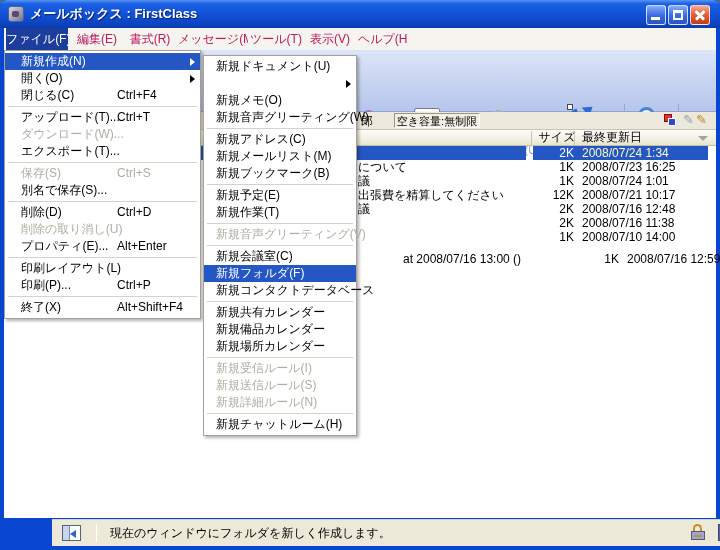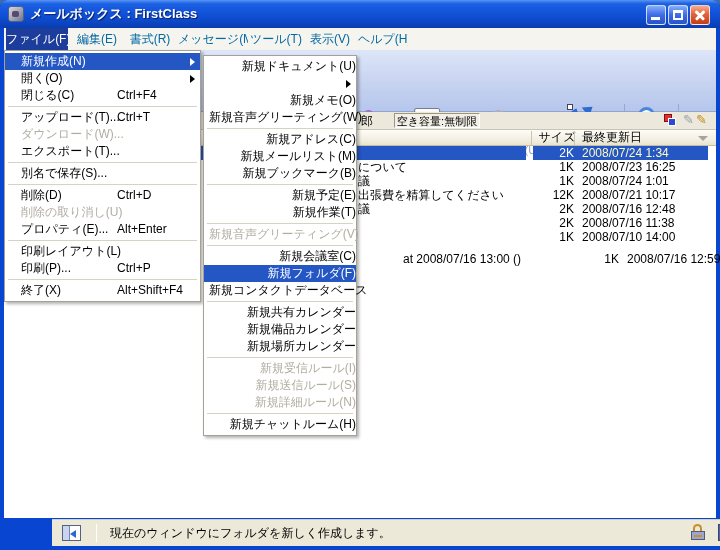--- a/index.html
+++ b/index.html
@@ -17,21 +17,21 @@
   .wb{position:absolute;top:5px;width:20px;height:20px;border-radius:3px;border:1px solid rgba(255,255,255,.75);}
   .wb.min{left:646px;background:linear-gradient(180deg,#86aef8 0%,#3d6ce8 50%,#2a53c4 100%);}
   .wb.max{left:668px;background:linear-gradient(180deg,#86aef8 0%,#3d6ce8 50%,#2a53c4 100%);}
   .wb.close{left:690px;background:linear-gradient(180deg,#f6ac90 0%,#e3643c 45%,#c03c14 100%);}
   .wb.min i{position:absolute;left:4px;bottom:4px;width:9px;height:3px;background:#fff;}
   .wb.max i{position:absolute;left:4px;top:4px;width:10px;height:10px;border:2px solid #fff;border-top-width:3px;}
   .wb.close i{position:absolute;left:3px;top:8px;width:12px;height:2.5px;background:#fff;border-radius:1px;}
   .wb.close i.x1{transform:rotate(45deg);} .wb.close i.x2{transform:rotate(-45deg);}
   
   .menubar{position:absolute;left:4px;top:28px;width:712px;height:22px;background:#f5f4ef;}
-  .mb{position:absolute;top:0;height:22px;line-height:22px;text-align:center;font-size:12px;color:#0369a1;cursor:default;white-space:nowrap;overflow:hidden;}
+  .mb{position:absolute;top:0;height:22px;line-height:22px;text-align:center;font-size:12px;color:#be185d;cursor:default;white-space:nowrap;overflow:hidden;}
   .mb.active{background:#1c3d9c;color:#fff;}
   
   .bgwhite{position:absolute;left:4px;top:50px;width:712px;height:468px;background:#fff;}
   .toolbar{position:absolute;left:4px;top:50px;width:712px;height:62px;
     background:linear-gradient(180deg,#dde6f9 0%,#c6d3f0 55%,#b6c6ec 100%);border-bottom:1px solid #8fa4d2;}
   .tsep{position:absolute;top:54px;width:1px;height:52px;background:#96a8d2;}
   .tbtn{position:absolute;top:52px;height:58px;text-align:center;font-size:11px;color:#000;}
   .tlabel{position:absolute;left:0;right:0;bottom:2px;white-space:nowrap;}
   .tbtn.disabled,.tbtn.disabled .tlabel{color:#9aa2b6;}
   .tb-blob{position:absolute;left:358px;top:60px;width:13px;height:22px;border-radius:45%;
@@ -105,21 +105,21 @@
   .sb-panel{position:absolute;left:666px;top:4px;width:19px;height:17px;background:#fff;border:1px solid #445;}
   .sb-panel::before{content:"";position:absolute;left:0;top:0;width:5px;height:15px;background:#3e66c8;}
   .sb-panel::after{content:"";position:absolute;right:1px;bottom:1px;width:9px;height:6px;background:#f2d276;border:1px solid #b09030;}
   .sb-dotr{position:absolute;left:8px;top:1px;width:3px;height:3px;background:#e04040;}
   .sb-dotb{position:absolute;left:12px;top:1px;width:3px;height:3px;background:#4040e0;}
   
   .menu{position:absolute;background:#fff;border:1px solid #a6a095;box-shadow:2px 2px 3px rgba(0,0,0,.3);z-index:20;padding:2px 0;}
   .filemenu{left:4px;top:50px;width:197px;}
   .newmenu{left:203px;top:55px;width:154px;}
   .mi{position:relative;height:17px;line-height:17px;font-size:12px;color:#000;padding-left:16px;white-space:nowrap;cursor:default;}
-  .newmenu .mi{padding-left:5px;text-align:right;}
+  .newmenu .mi{padding-left:12px;}
   .mi .msc{position:absolute;left:112px;top:0;}
   .mi.hl{background:#2456c4;color:#fff;}
   .mi.dis{color:#b1ada1;}
   .mi .arrow{position:absolute;right:5px;top:4.5px;width:0;height:0;border-left:5px solid #000;border-top:4px solid transparent;border-bottom:4px solid transparent;}
   .mi.hl .arrow{border-left-color:#fff;}
   .msep{height:1px;background:#d6d2c4;margin:2px 3px;}
 </style>
 </head>
 <body>
 
@@ -272,20 +272,21 @@
 
   <div class="menu filemenu">
     <div class="mi hl"><span>新規作成(N)</span><span class="arrow"></span></div>
     <div class="mi"><span>開く(O)</span><span class="arrow"></span></div>
     <div class="mi"><span>閉じる(C)</span><span class="msc">Ctrl+F4</span></div>
     <div class="msep"></div>
     <div class="mi"><span>アップロード(T)...</span><span class="msc">Ctrl+T</span></div>
     <div class="mi dis"><span>ダウンロード(W)...</span></div>
     <div class="mi"><span>エクスポート(T)...</span></div>
     <div class="msep"></div>
+    <div class="mi dis"><span>保存(S)</span><span class="msc">Ctrl+S</span></div>
     <div class="mi"><span>別名で保存(S)...</span></div>
     <div class="msep"></div>
     <div class="mi"><span>削除(D)</span><span class="msc">Ctrl+D</span></div>
     <div class="mi dis"><span>削除の取り消し(U)</span></div>
     <div class="mi"><span>プロパティ(E)...</span><span class="msc">Alt+Enter</span></div>
     <div class="msep"></div>
     <div class="mi"><span>印刷レイアウト(L)</span></div>
     <div class="mi"><span>印刷(P)...</span><span class="msc">Ctrl+P</span></div>
     <div class="msep"></div>
     <div class="mi"><span>終了(X)</span><span class="msc">Alt+Shift+F4</span></div>

